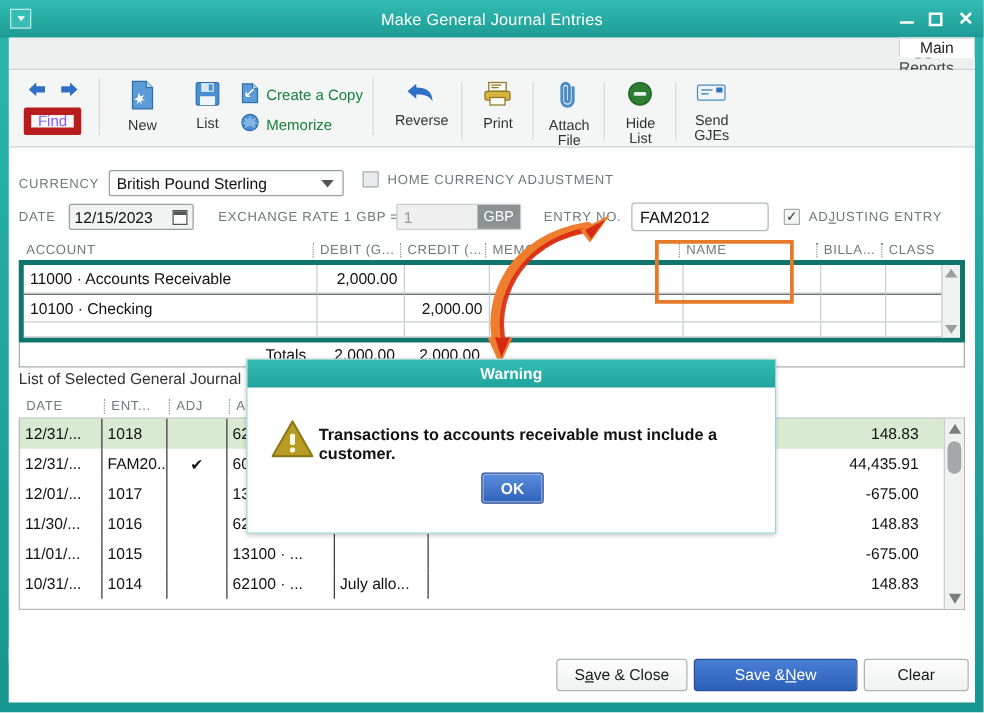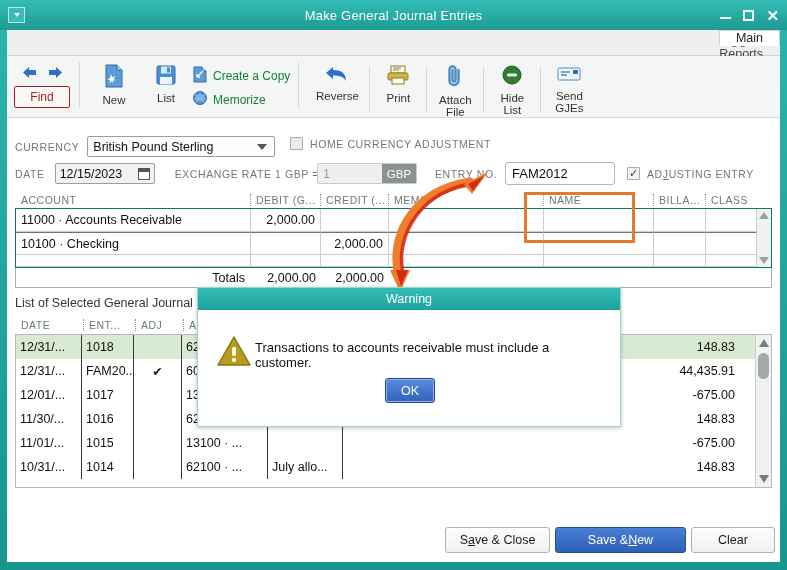--- a/index.html
+++ b/index.html
@@ -88,22 +88,22 @@
   }
   .tb-item .lbl { margin-top: 3px; }
   .tb-item.wide { width: 60px; }
   .tb-stack { display: flex; flex-direction: column; justify-content: center; padding-top: 6px; gap: 4px; }
   .tb-stack-row { display: flex; align-items: center; gap: 5px; font-size: 12px; color: #15803d; }
   .find-group {
     width: 58px; display: flex; flex-direction: column; align-items: center; padding-top: 5px;
   }
   .nav-arrows { display: flex; gap: 9px; margin-bottom: 3px; }
   .find-btn {
-    width: 56px; height: 22px; border: 1px solid #b91c1c; background: #f7f8f8;
-    border-radius: 2px; font-size: 12px; color: #b91c1c;
+    width: 46px; height: 22px; border: 6px solid #b91c1c; background: #f7f8f8;
+    border-radius: 2px; font-size: 12px; color: #8b5cf6;
     display: flex; align-items: center; justify-content: center;
   }
   .delete-caret {
     width:0;height:0;border-left:4px solid transparent;border-right:4px solid transparent;
     border-top:4px solid #333; margin-top:2px;
   }
 
   
   .form {
     position: absolute; left: 7px; top: 118px; width: 773px; height: 412px;
@@ -167,21 +167,21 @@
   }
   .grid-head { display: flex; height: 16px; align-items: center; }
   .gh {
     font-size: 10.5px; color: #6f7878; letter-spacing: .5px; text-transform: uppercase;
     padding-left: 6px; position: relative; display: flex; align-items: center; height: 16px;
   }
   .gh.sep::before {
     content: ""; position: absolute; left: 0; top: 2px; height: 12px;
     border-left: 1px dotted #8a9292;
   }
-  .grid-body { border: 1px solid #0f766e; background: #fff; position: relative; }
+  .grid-body { border: 4px solid #0f766e; background: #fff; position: relative; }
   .grow { display: flex; height: 23px; border-bottom: 1px solid #c9cdcd; }
   .grow:last-child { border-bottom: none; }
   .gc {
     border-right: 1px solid #c9cdcd; height: 100%; display: flex; align-items: center;
     padding: 0 5px; font-size: 12.5px; color: #111; overflow: hidden; white-space: nowrap;
   }
   .gc.num { justify-content: flex-end; }
   .grow.blank { height: 12px; }
   .grow.selrow .gc { border-top: 1px solid #6e7474; }
   .scroll-col {
@@ -258,20 +258,21 @@
     position: absolute; left: 524px; top: 192px; width: 111px; height: 51px;
     border: 3px solid #e8782a; z-index: 30; pointer-events: none;
   }
   .arrow-svg { position: absolute; left: 380px; top: 170px; z-index: 29; pointer-events: none; }
 
   
   .dlg {
     position: absolute; left: 197px; top: 287px; width: 424px; height: 140px;
     background: #ffffff; border: 1px solid #9fd4d0; z-index: 50;
     box-shadow: 0 1px 4px rgba(0,0,0,.25);
+    font-weight: bold;
   }
   .dlg-title {
     height: 22px; background: linear-gradient(#34bdb5,#1fa39c);
     display: flex; align-items: center; justify-content: center;
     color: #ffffff; font-size: 12.5px;
   }
   .dlg-body { position: relative; height: 118px; }
   .warn-icon { position: absolute; left: 19px; top: 26px; width: 34px; height: 31px; }
   .dlg-msg {
     position: absolute; left: 57px; top: 30px; right: 14px;

